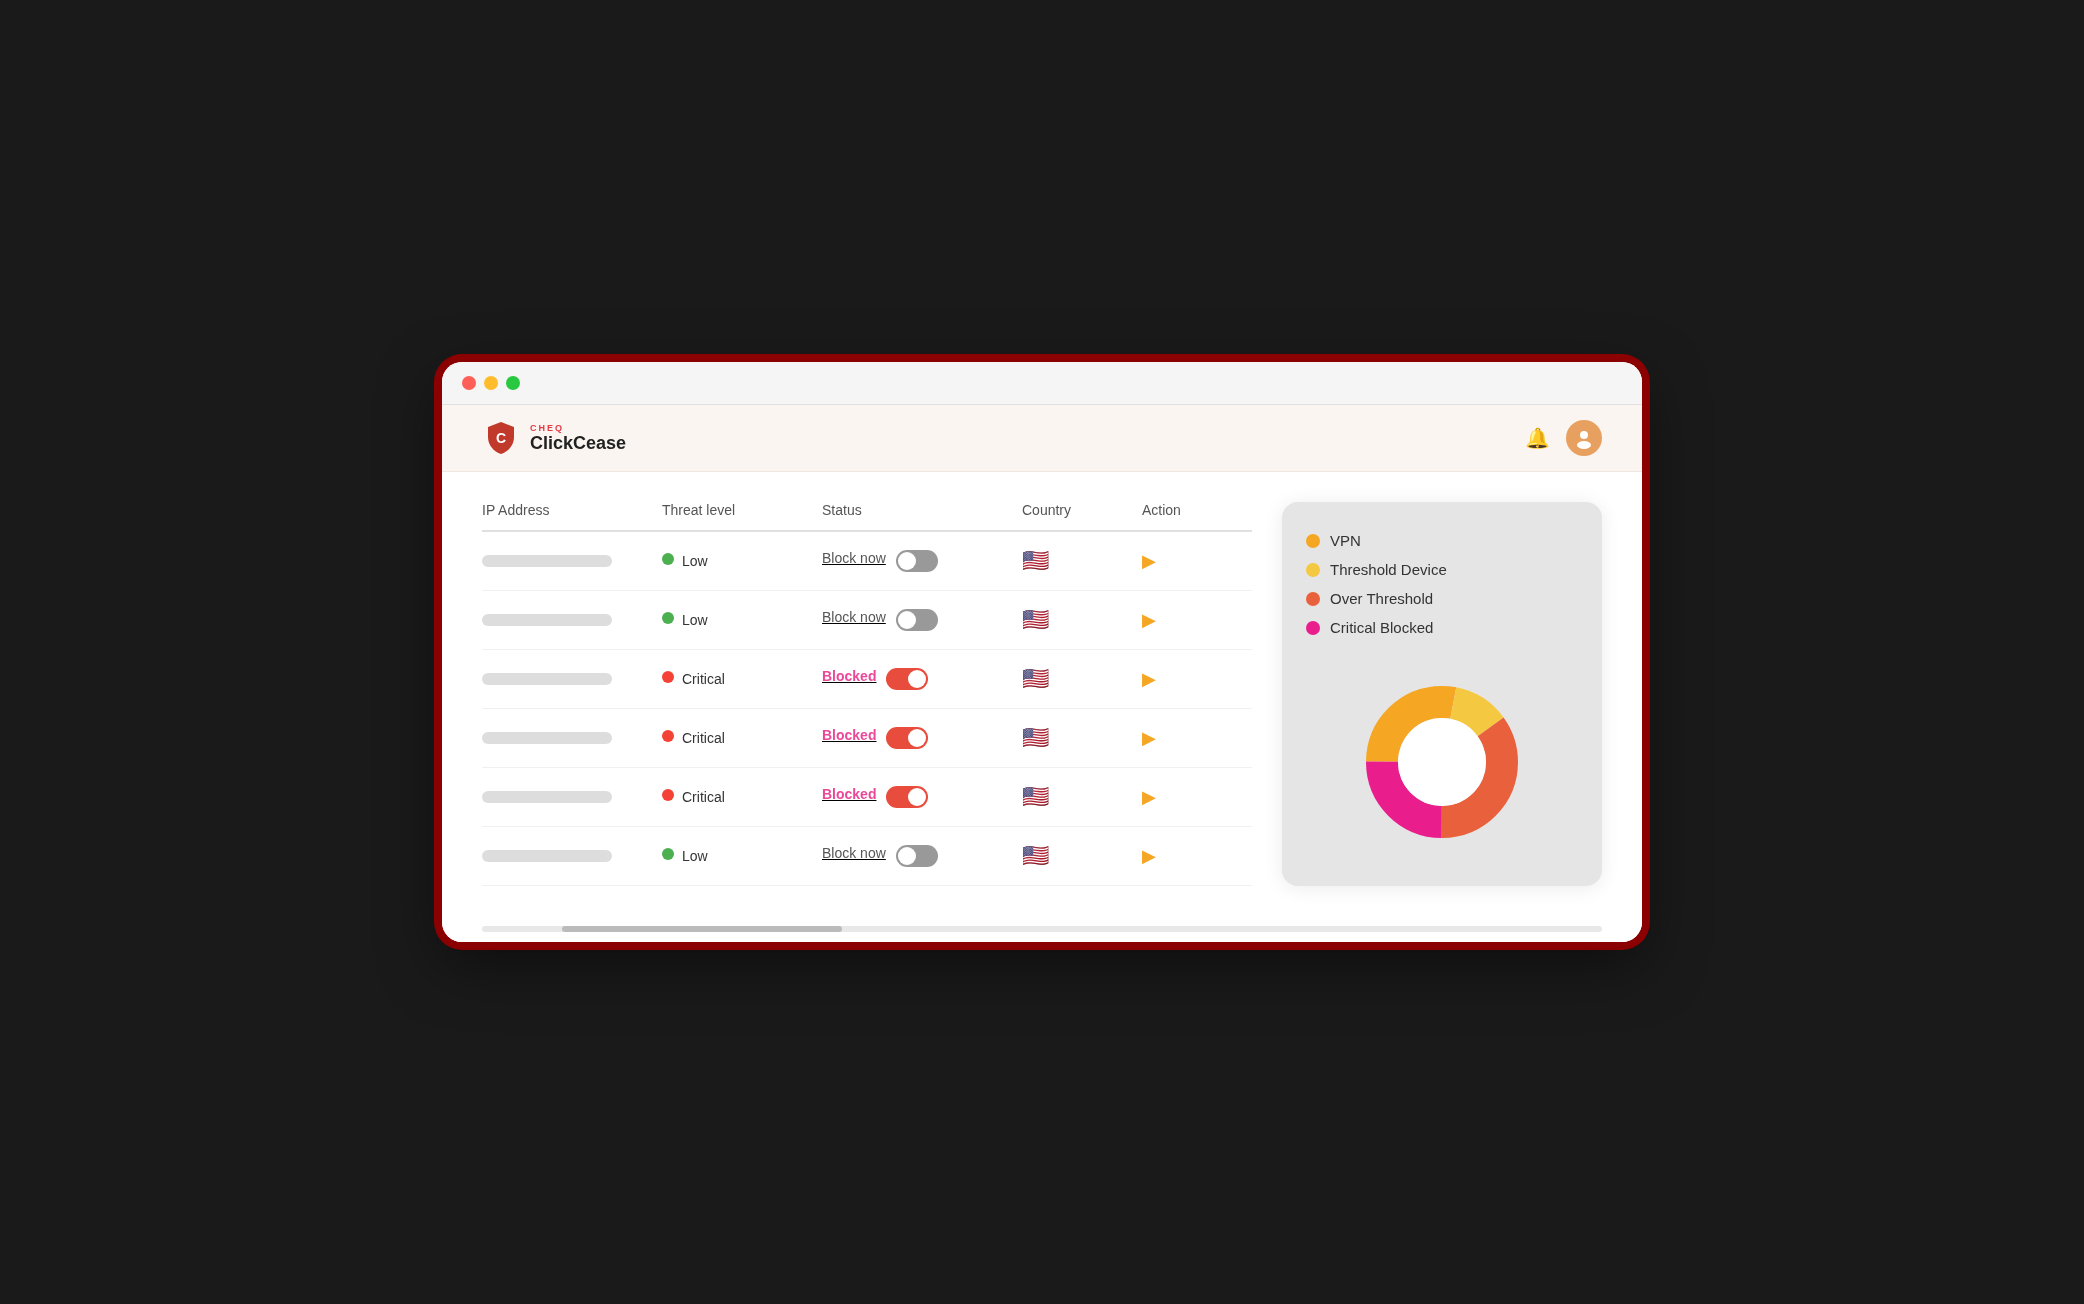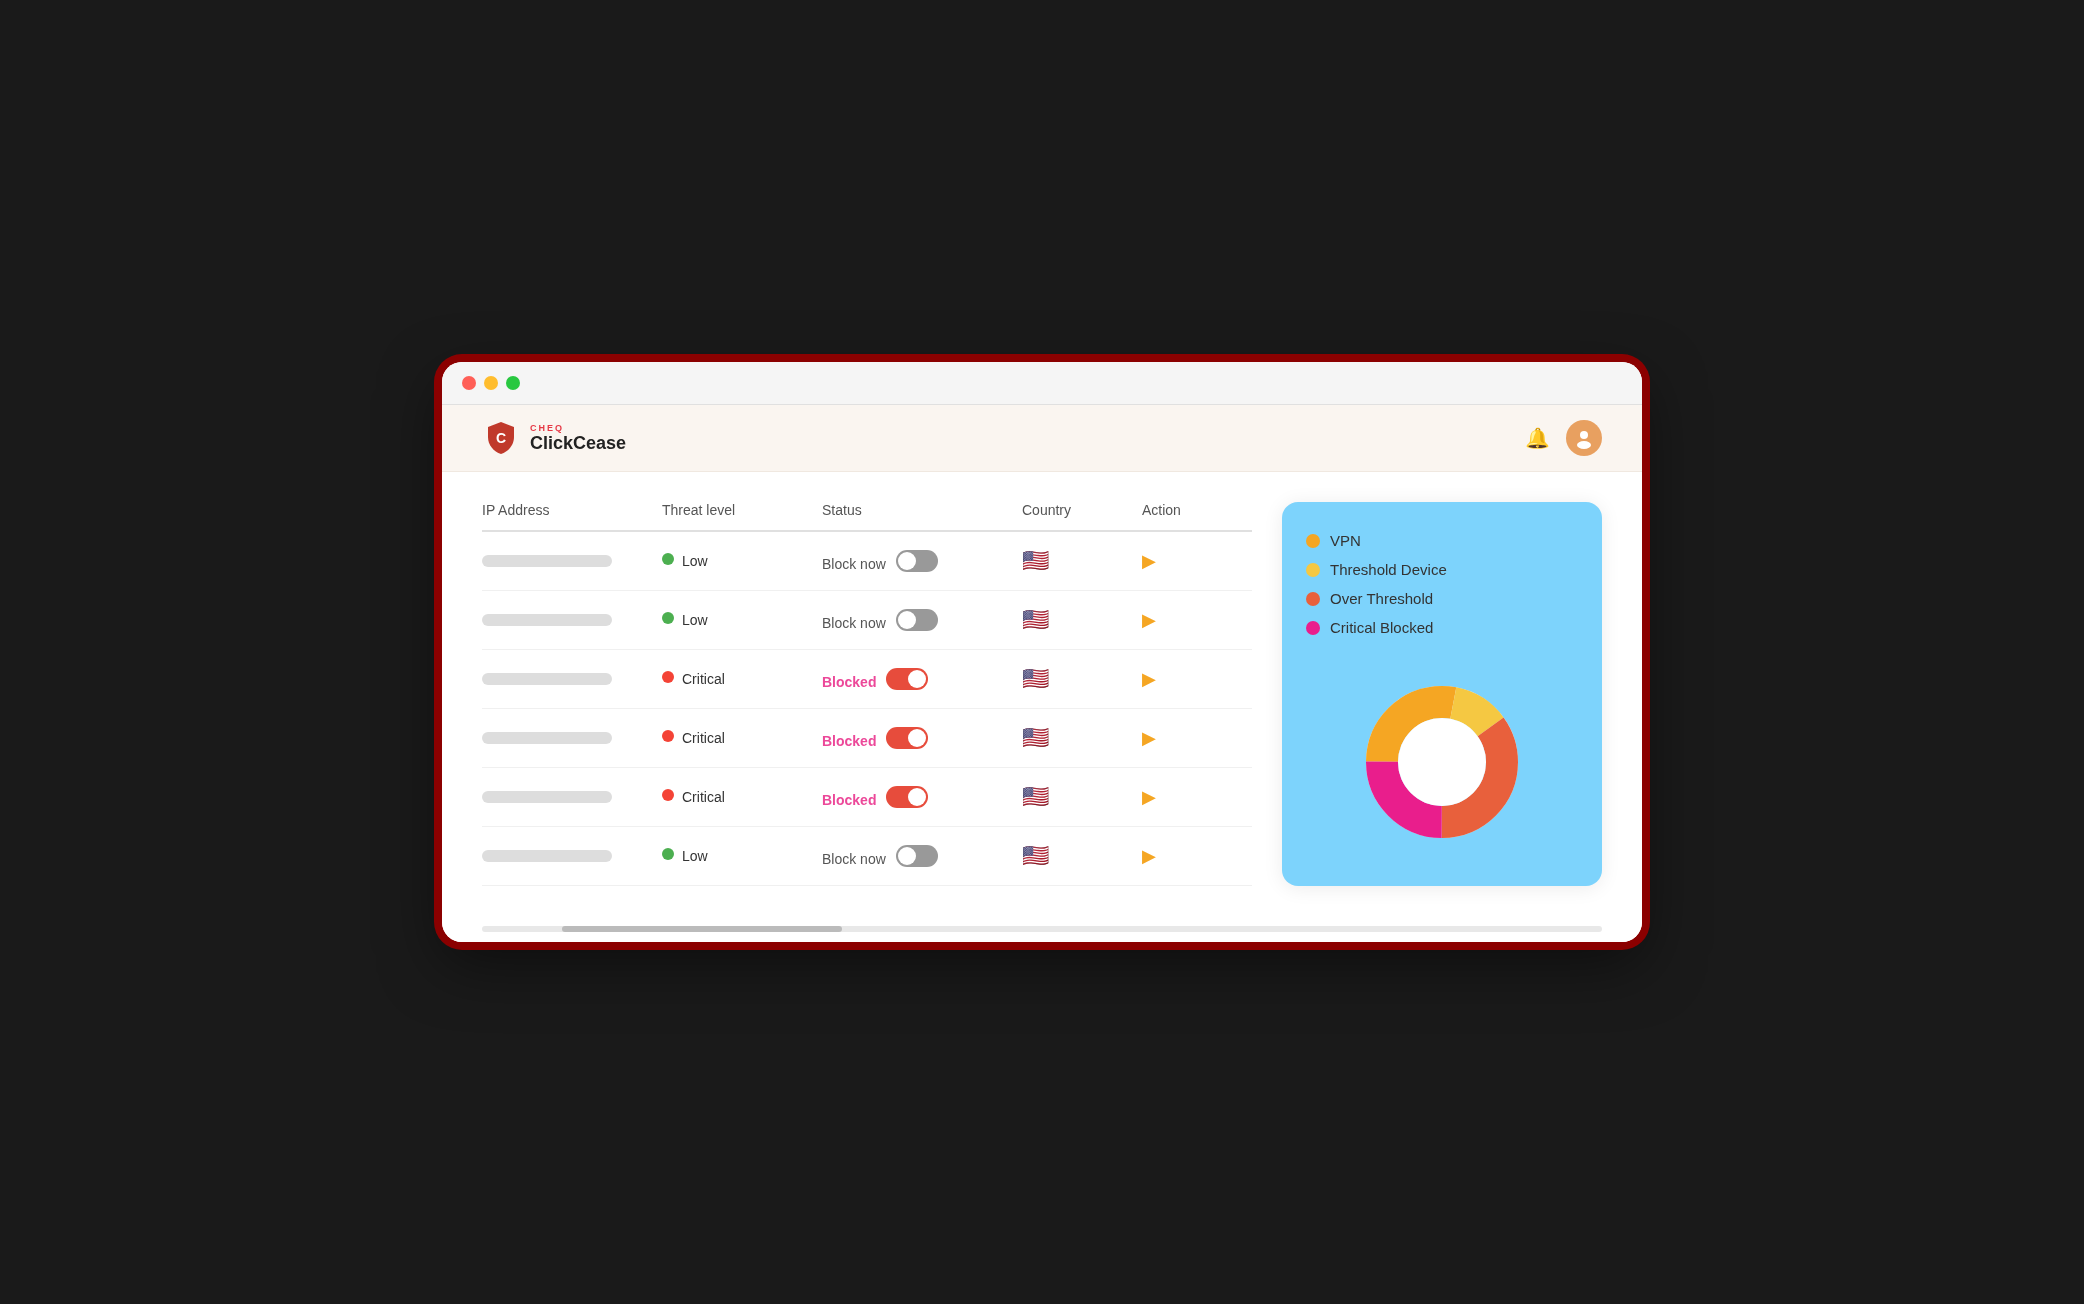--- a/index.html
+++ b/index.html
@@ -123,22 +123,23 @@
       color: #333;
     }
     .threat-dot {
       width: 12px; height: 12px;
       border-radius: 50%;
     }
     .dot-green-threat { background: #4caf50; }
     .dot-red-threat { background: #f44336; }
     .status-cell {
       display: flex;
-      align-items: flex-end;
+      align-items: flex-start;
       gap: 10px;
+      text-decoration: underline;
     }
     .status-text {
       font-size: 14px;
       color: #555;
     }
     .status-text.blocked {
       color: #ec4899;
       font-weight: 600;
     }
     .toggle {
@@ -167,21 +168,21 @@
     .toggle-on::after { left: 22px; }
     .flag {
       font-size: 22px;
     }
     .play-btn {
       color: #f5a623;
       font-size: 18px;
     }
     .chart-panel {
       width: 320px;
-      background: #7dd3fc;
+      background: #e5e5e5;
       border-radius: 16px;
       box-shadow: 0 2px 20px rgba(0,0,0,0.08);
       padding: 30px 24px;
       display: flex;
       flex-direction: column;
       align-items: flex-start;
     }
     .legend {
       margin-bottom: 24px;
       width: 100%;

